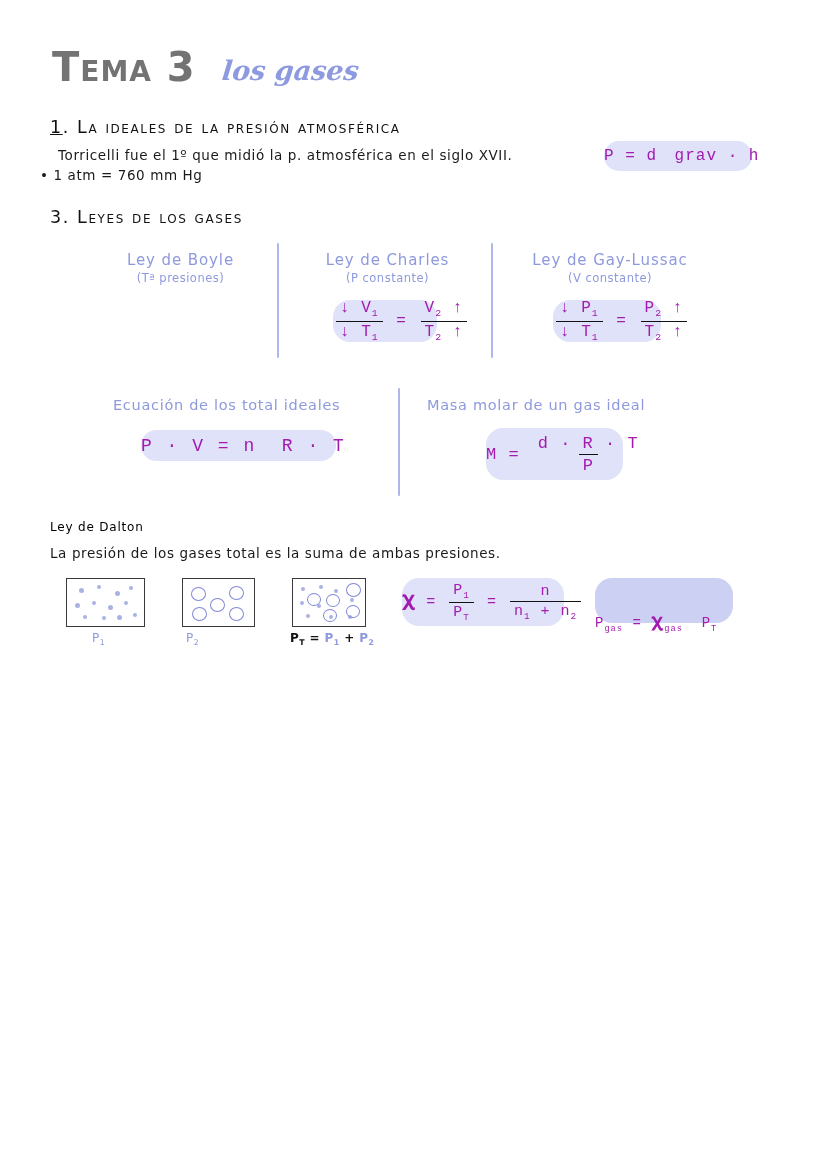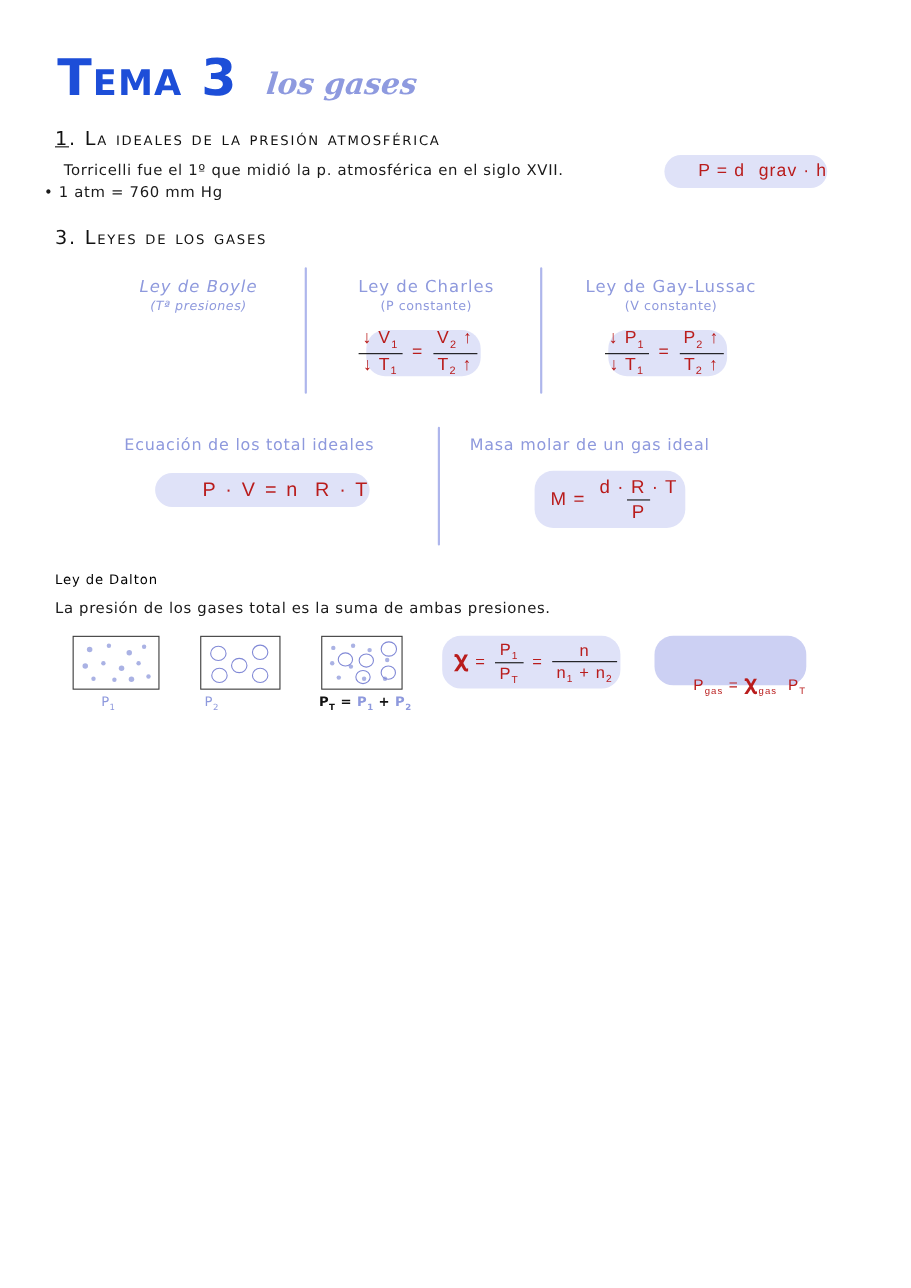--- a/index.html
+++ b/index.html
@@ -7,22 +7,22 @@
     width:828px;height:1171px;background:#ffffff;
     font-family:"DejaVu Sans", sans-serif;
     position:relative;overflow:hidden;
   }
   .page{position:relative;width:828px;height:1171px;}
 
   
   .title-row{position:absolute;left:52px;top:47px;display:flex;align-items:flex-end;gap:26px;}
   .tema{
     font-family:"DejaVu Sans", sans-serif;
-    font-weight:bold;font-size:46px;letter-spacing:1px;
-    color:#1d4ed8;line-height:1;
+    font-weight:bold;font-size:40px;letter-spacing:1px;
+    color:#737373;line-height:1;
     font-variant:small-caps;
     text-align:right;
   }
   .losgases{
     font-family:"DejaVu Serif", serif;
     font-style:italic;font-weight:bold;font-size:27px;
     color:#8e9adf;line-height:1;
     transform:skewX(-6deg);
     padding-bottom:3px;
   }
@@ -39,22 +39,22 @@
 
   .body-txt{
     position:absolute;
     font-family:"DejaVu Sans", sans-serif;
     font-size:13.5px;color:#1a1a1a;letter-spacing:.6px;white-space:nowrap;
   }
 
   
   .pill{
     position:absolute;background:#dfe2f8;border-radius:17px;
-    display:flex;align-items:center;justify-content:flex-end;
-    color:#b91c1c;font-family:Liberation Sans, sans-serif;
+    display:flex;align-items:center;justify-content:flex-start;
+    color:#a21caf;font-family:Liberation Mono, monospace;
   }
   .pill.strong{background:#ccd0f3;}
 
   .f{font-size:16px;letter-spacing:1px;white-space:nowrap;}
   .f sub{font-size:.62em;}
   .f .sp{display:inline-block;width:7px;}
 
   
   .frac{display:inline-flex;flex-direction:column;align-items:center;vertical-align:middle;margin:0 3px;}
   .frac .nu{padding:0 4px 1px 4px;}
@@ -111,21 +111,21 @@
 
   <div class="body-txt" style="left:58px;top:147px;">Torricelli fue el 1º que midió la p. atmosférica en el siglo XVII.</div>
   <div class="body-txt" style="left:40px;top:167px;">• 1 atm = 760 mm Hg</div>
 
   <div class="pill" style="left:604px;top:141px;width:148px;height:30px;">
     <span class="f">P = d<span class="sp"></span> grav · h</span>
   </div>
 
   <div class="h-sec" style="left:50px;top:207px;">3. Leyes de los gases</div>
 
-  <div class="law-title" style="left:93px;top:251px;width:175px;font-style:italic;">
+  <div class="law-title" style="left:93px;top:251px;width:175px;">
     <span class="ln1">Ley de Boyle</span>
     <span class="ln2">(Tª presiones)</span>
   </div>
 
   <div class="divider" style="left:277px;top:243px;height:115px;"></div>
 
   <div class="law-title" style="left:305px;top:251px;width:165px;">
     <span class="ln1">Ley de Charles</span>
     <span class="ln2">(P constante)</span>
   </div>

